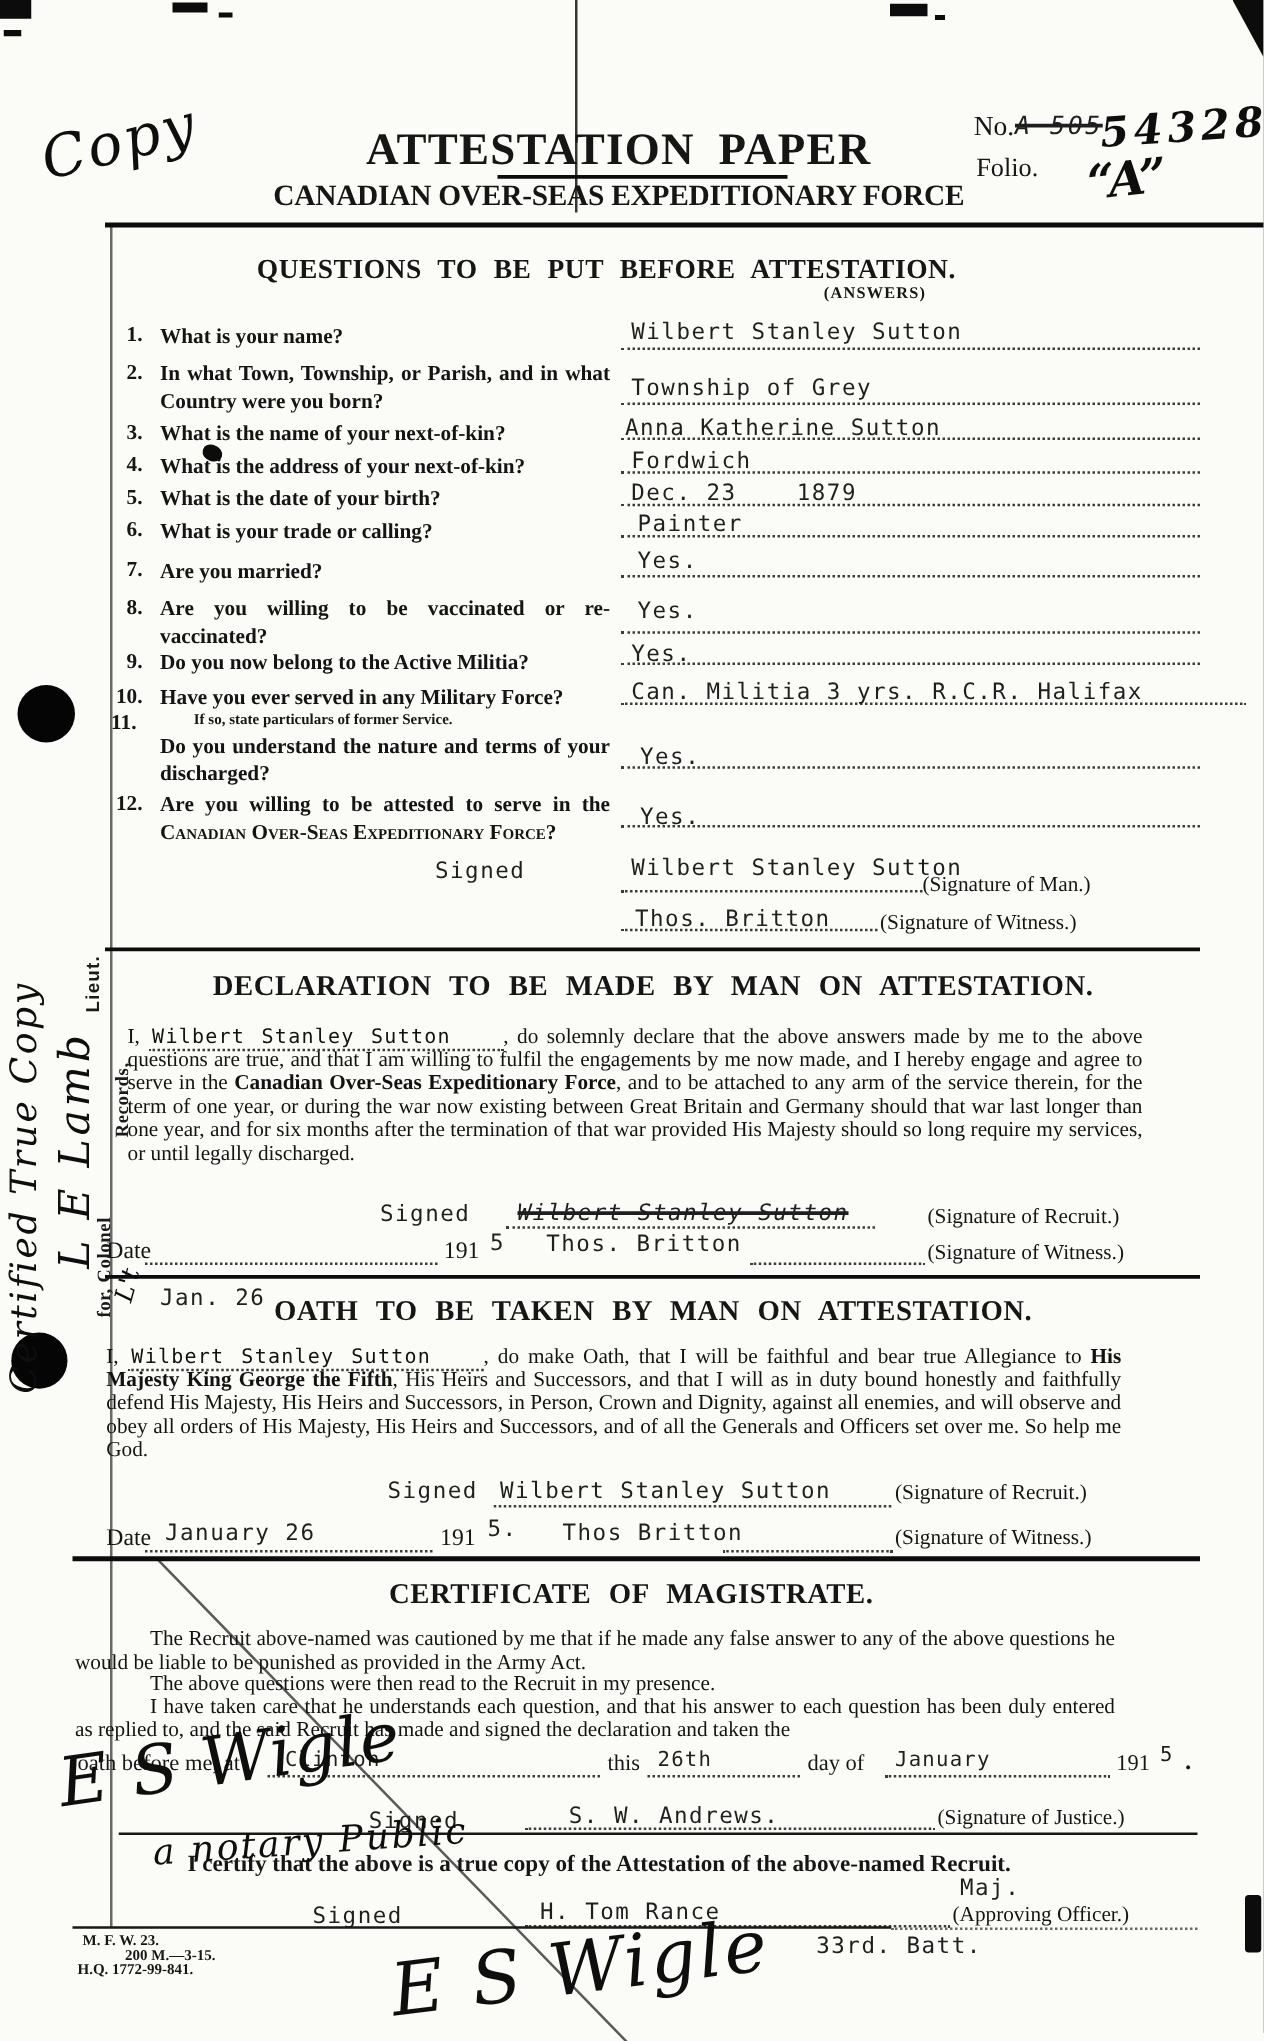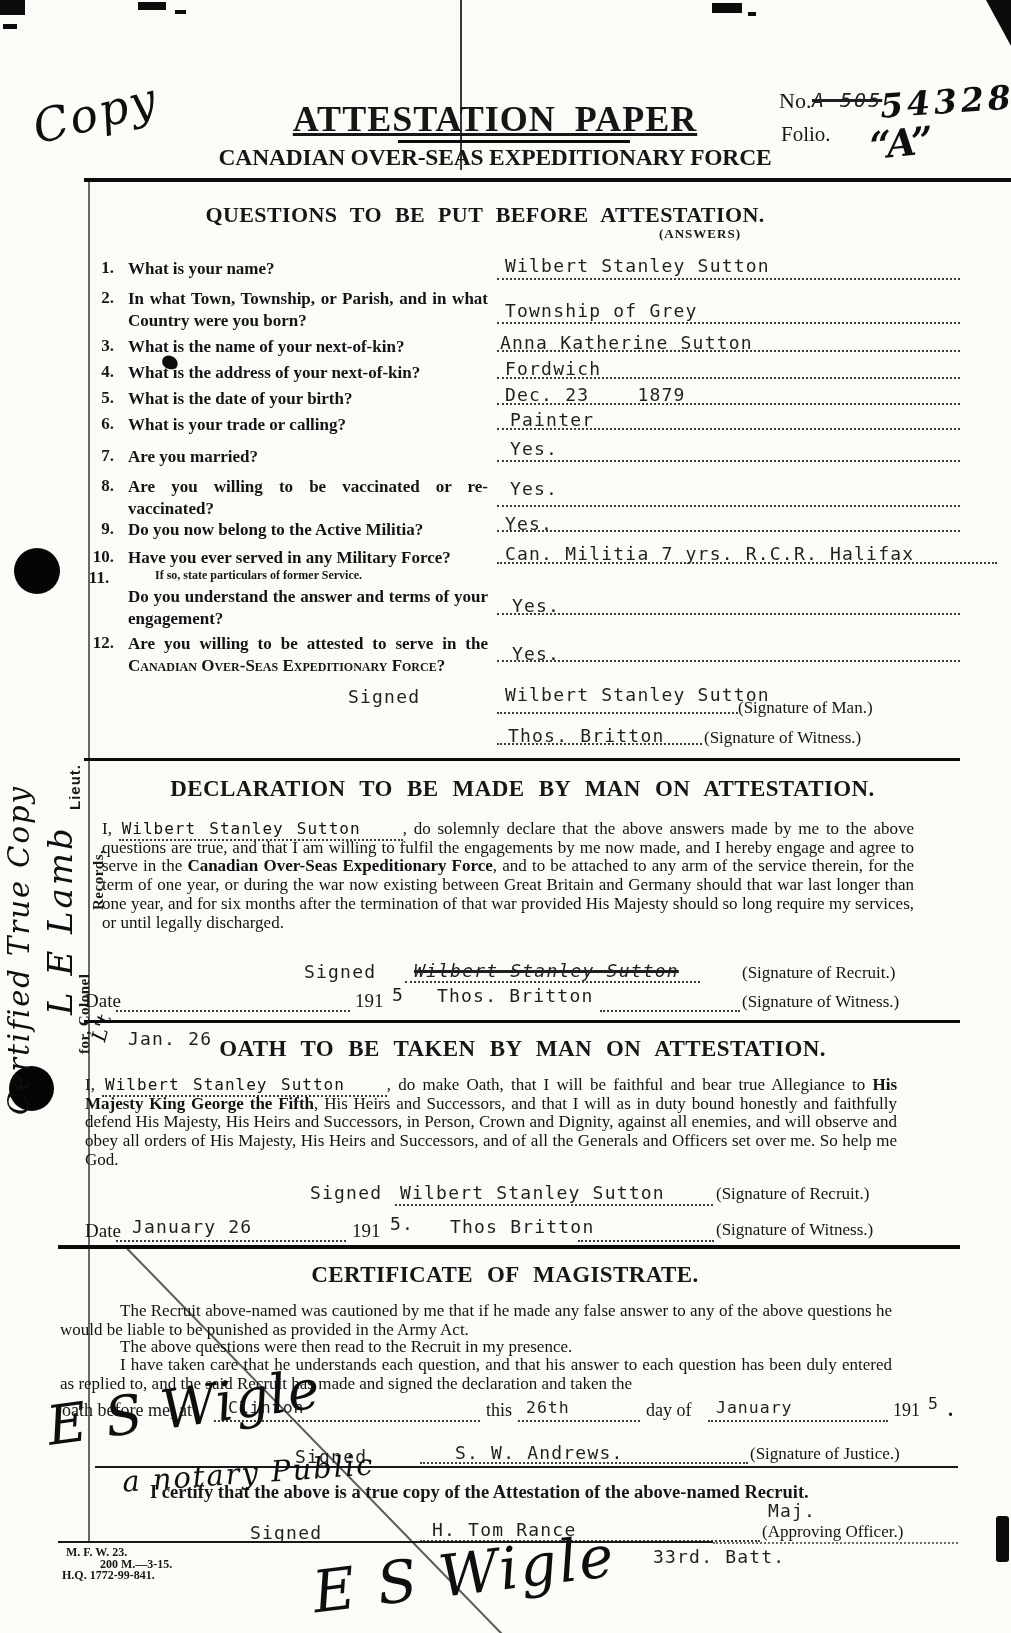--- a/index.html
+++ b/index.html
@@ -49,21 +49,21 @@
   <div class="a ink" style="left:986px;top:0;width:25px;height:46px;clip-path:polygon(0 0,100% 0,100% 100%);"></div>
   <div class="a ink" style="left:996px;top:1516px;width:13px;height:46px;border-radius:3px;"></div>
   <div class="a" style="left:460px;top:0;width:2px;height:170px;background:rgba(20,20,20,.85);"></div>
   <div class="a" style="left:88px;top:180px;width:2px;height:1362px;background:rgba(25,25,25,.65);"></div>
   <div class="a" style="left:126px;top:1246px;width:560px;height:2px;background:rgba(20,20,20,.7);transform-origin:0 0;transform:rotate(45.8deg);"></div>
   <div class="a hole" style="left:14px;top:548px;width:46px;height:46px;"></div>
   <div class="a hole" style="left:9px;top:1066px;width:45px;height:45px;"></div>
   <div class="a ink" style="left:162px;top:356px;width:16px;height:13px;border-radius:45% 60% 50% 55%;transform:rotate(15deg);"></div>
 
   <div class="a hw" style="left:32px;top:86px;font-size:46px;transform:rotate(-14deg);letter-spacing:2px;">Copy</div>
-  <div class="a title1" style="left:230px;top:98px;width:530px;text-decoration:underline;">ATTESTATION PAPER</div>
+  <div class="a title1" style="left:230px;top:98px;width:530px;">ATTESTATION PAPER</div>
   <div class="a ink" style="left:398px;top:140px;width:232px;height:3px;"></div>
   <div class="a lbl" style="left:779px;top:88px;font-size:22px;">No.</div>
   <div class="a mono strike" style="left:812px;top:88px;font-size:20px;letter-spacing:2px;">A 505</div>
   <div class="a hw" style="left:880px;top:82px;font-size:33px;font-weight:bold;transform:rotate(-4deg);letter-spacing:4px;">54328</div>
   <div class="a lbl" style="left:781px;top:122px;">Folio.</div>
   <div class="a hw" style="left:870px;top:120px;font-size:38px;font-weight:bold;transform:rotate(-6deg);">“A”</div>
   <div class="a title2" style="left:190px;top:144px;width:610px;">CANADIAN OVER-SEAS EXPEDITIONARY FORCE</div>
   <div class="a ink" style="left:84px;top:178px;width:927px;height:4px;"></div>
 
   <div class="a h2" style="left:95px;top:202px;width:780px;">QUESTIONS TO BE PUT BEFORE ATTESTATION.</div>
@@ -111,24 +111,24 @@
 
   <div class="a qnum" style="left:84px;top:519px;">9.</div>
   <div class="a q" style="left:128px;top:519px;width:360px;">Do you now belong to the Active Militia?</div>
   <div class="a dots" style="left:497px;top:530px;width:463px;"></div>
   <div class="a mono" style="left:505px;top:513px;">Yes.</div>
 
   <div class="a qnum" style="left:84px;top:547px;">10.</div>
   <div class="a q" style="left:128px;top:547px;width:360px;">Have you ever served in any Military Force?</div>
   <div class="a qnote" style="left:155px;top:568px;width:330px;">If so, state particulars of former Service.</div>
   <div class="a dots" style="left:497px;top:562px;width:500px;"></div>
-  <div class="a mono" style="left:505px;top:543px;">Can. Militia 7 yrs. R.C.R. Halifax</div>
+  <div class="a mono" style="left:505px;top:543px;">Can. Militia 3 yrs. R.C.R. Halifax</div>
 
   <div class="a qnum" style="left:84px;top:568px;text-align:center;">11.</div>
-  <div class="a q" style="left:128px;top:586px;width:360px;">Do you understand the answer and terms of your engagement?</div>
+  <div class="a q" style="left:128px;top:586px;width:360px;">Do you understand the nature and terms of your discharged?</div>
   <div class="a dots" style="left:497px;top:613px;width:463px;"></div>
   <div class="a mono" style="left:512px;top:595px;">Yes.</div>
 
   <div class="a qnum" style="left:84px;top:633px;">12.</div>
   <div class="a q" style="left:128px;top:633px;width:360px;">
     <span>Are you willing to be attested to serve in the</span>
     <span class="sc">Canadian Over-Seas Expeditionary Force?</span>
   </div>
   <div class="a dots" style="left:497px;top:660px;width:463px;"></div>
   <div class="a mono" style="left:512px;top:643px;">Yes.</div>

